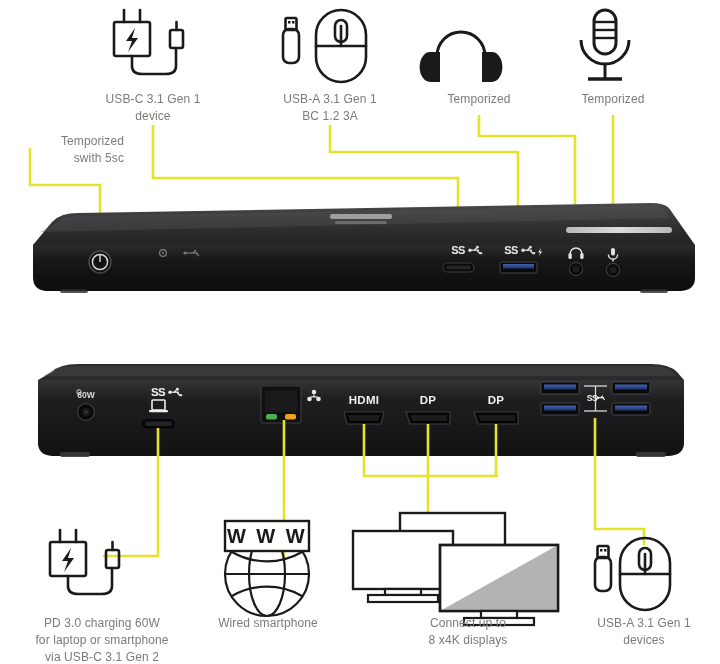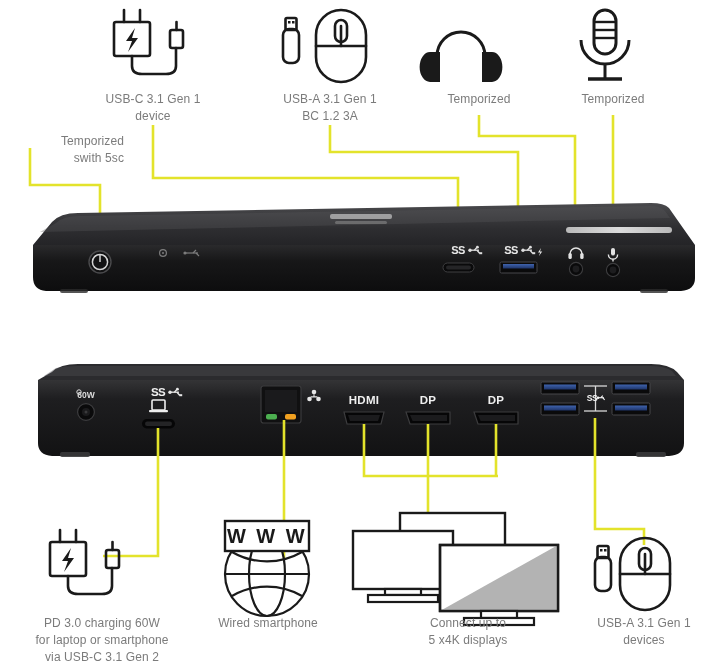--- a/index.html
+++ b/index.html
@@ -375,18 +375,18 @@
 
   <div class="label" style="left:551px; top:91px; width:124px;">Temporized</div>
 
   <div class="label" style="left:4px; top:615px; width:196px;">PD 3.0 charging 60W
 for laptop or smartphone
 via USB-C 3.1 Gen 2</div>
 
   <div class="label" style="left:196px; top:615px; width:144px;">Wired smartphone</div>
 
   <div class="label" style="left:392px; top:615px; width:152px;">Connect up to
-5 x4K displays</div>
+8 x4K displays</div>
 
   <div class="label" style="left:572px; top:615px; width:144px;">USB-A 3.1 Gen 1
 devices</div>
 
 </div>
 
 </body></html>

